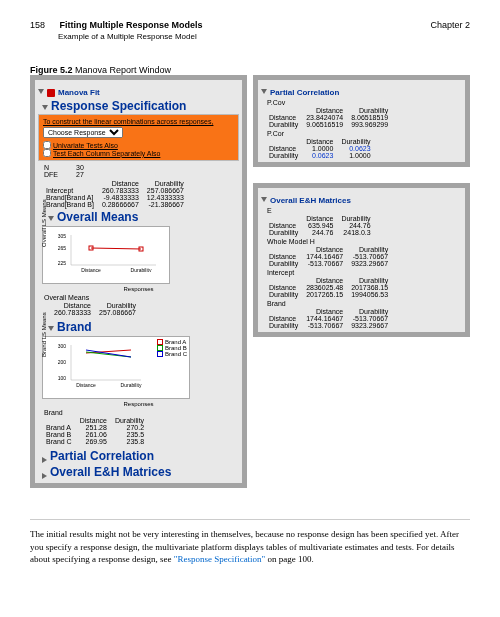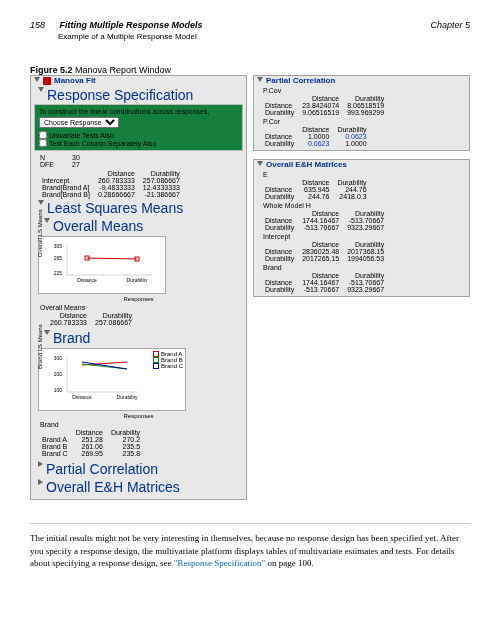--- a/index.html
+++ b/index.html
@@ -10,56 +10,55 @@
     color: #000;
     background: #fff;
     width: 500px;
     box-sizing: border-box;
   }
   .page-header {
     display: flex;
     justify-content: space-between;
     margin-bottom: 2px;
     font-size: 9px;
-    font-style: italic;
   }
   .page-num { margin-right: 12px; }
   .title-line { font-weight: bold; }
   .subtitle { font-size: 8px; margin-bottom: 24px; }
   .figure-caption { font-size: 9px; }
   .figure-caption b { font-weight: bold; }
   .panels {
     display: flex;
     gap: 6px;
     align-items: flex-start;
     margin-bottom: 15px;
   }
   .col { flex: 1; }
   .panel {
     background: #e8e8e8;
-    border: 1px solid #a3a3a3;
-    margin-bottom: 8px;
-    padding: 0 3px 3px 3px;
+    border: 5px solid #a3a3a3;
+    margin-bottom: 16px;
+    padding: 8px 3px 3px 3px;
   }
   .panel-header {
     display: flex;
     align-items: center;
     gap: 3px;
     font-weight: bold;
     color: #003399;
     font-size: 8px;
     margin-bottom: 2px;
   }
   .subhdr {
     display: flex;
-    align-items: flex-start;
+    align-items: flex-end;
     gap: 3px;
-    font-weight: normal;
+    font-weight: bold;
     color: #003399;
-    font-size: 14px;
+    font-size: 12px;
     margin: 2px 0 1px 4px;
   }
   .tri { 
     width: 0; height: 0;
     border-top: 3px solid transparent;
     border-bottom: 3px solid transparent;
     border-left: 5px solid #666;
     display: inline-block;
   }
   .tri.open {
@@ -68,24 +67,25 @@
     border-right: 3px solid transparent;
     border-top: 5px solid #666;
   }
   .menu-btn {
     width: 8px; height: 8px;
     background: #c00;
     display: inline-block;
     border-radius: 1px;
   }
   .inner {
-    background: #15803d;
+    background: #f97316;
     border: 1px solid #bbb;
     padding: 3px 4px;
     font-size: 7px;
+    text-decoration: underline;
   }
   .instr { font-size: 7px; margin-bottom: 2px; }
   select {
     font-size: 7px;
     margin-bottom: 3px;
   }
   .cb-row { display: flex; align-items: center; gap: 2px; font-size: 7px; }
   input[type=checkbox] { width: 8px; height: 8px; margin: 0; }
   .stat-row { display: flex; gap: 10px; font-size: 7px; }
   .stat-row span:first-child { width: 22px; }
@@ -127,21 +127,21 @@
   .link { color: #0066cc; }
 </style>
 </head>
 <body>
 
 <div class="page-header">
   <div>
     <span class="page-num">158</span>
     <span class="title-line">Fitting Multiple Response Models</span>
   </div>
-  <div>Chapter 5</div>
+  <div>Chapter 2</div>
 </div>
 <div class="subtitle" style="margin-left:28px;">Example of a Multiple Response Model</div>
 
 <div class="figure-caption">
   <b>Figure 5.2</b> <span>Manova Report Window</span>
 </div>
 
 <div class="panels">
 
   <div class="col">
@@ -197,24 +197,20 @@
               <td>12.4333333</td>
             </tr>
         <tr>
               <td>Brand[Brand B]</td>
               <td>0.28666667</td>
               <td>-21.386667</td>
             </tr>
       </tbody>
         </table>
 
-      <div class="subhdr">
-        <span class="tri open"></span>
-        <span>Least Squares Means</span>
-      </div>
 
       <div class="subhdr" style="margin-left:10px;">
         <span class="tri open"></span>
         <span>Overall Means</span>
       </div>
       <div class="chart">
         <svg width="120" height="42" viewBox="0 0 120 42">
           <line x1="25" y1="5" x2="25" y2="35" stroke="#aaa" stroke-width="0.5"></line>
           <line x1="25" y1="35" x2="110" y2="35" stroke="#aaa" stroke-width="0.5"></line>
           <text x="20" y="8" font-size="5" text-anchor="end">305</text>

